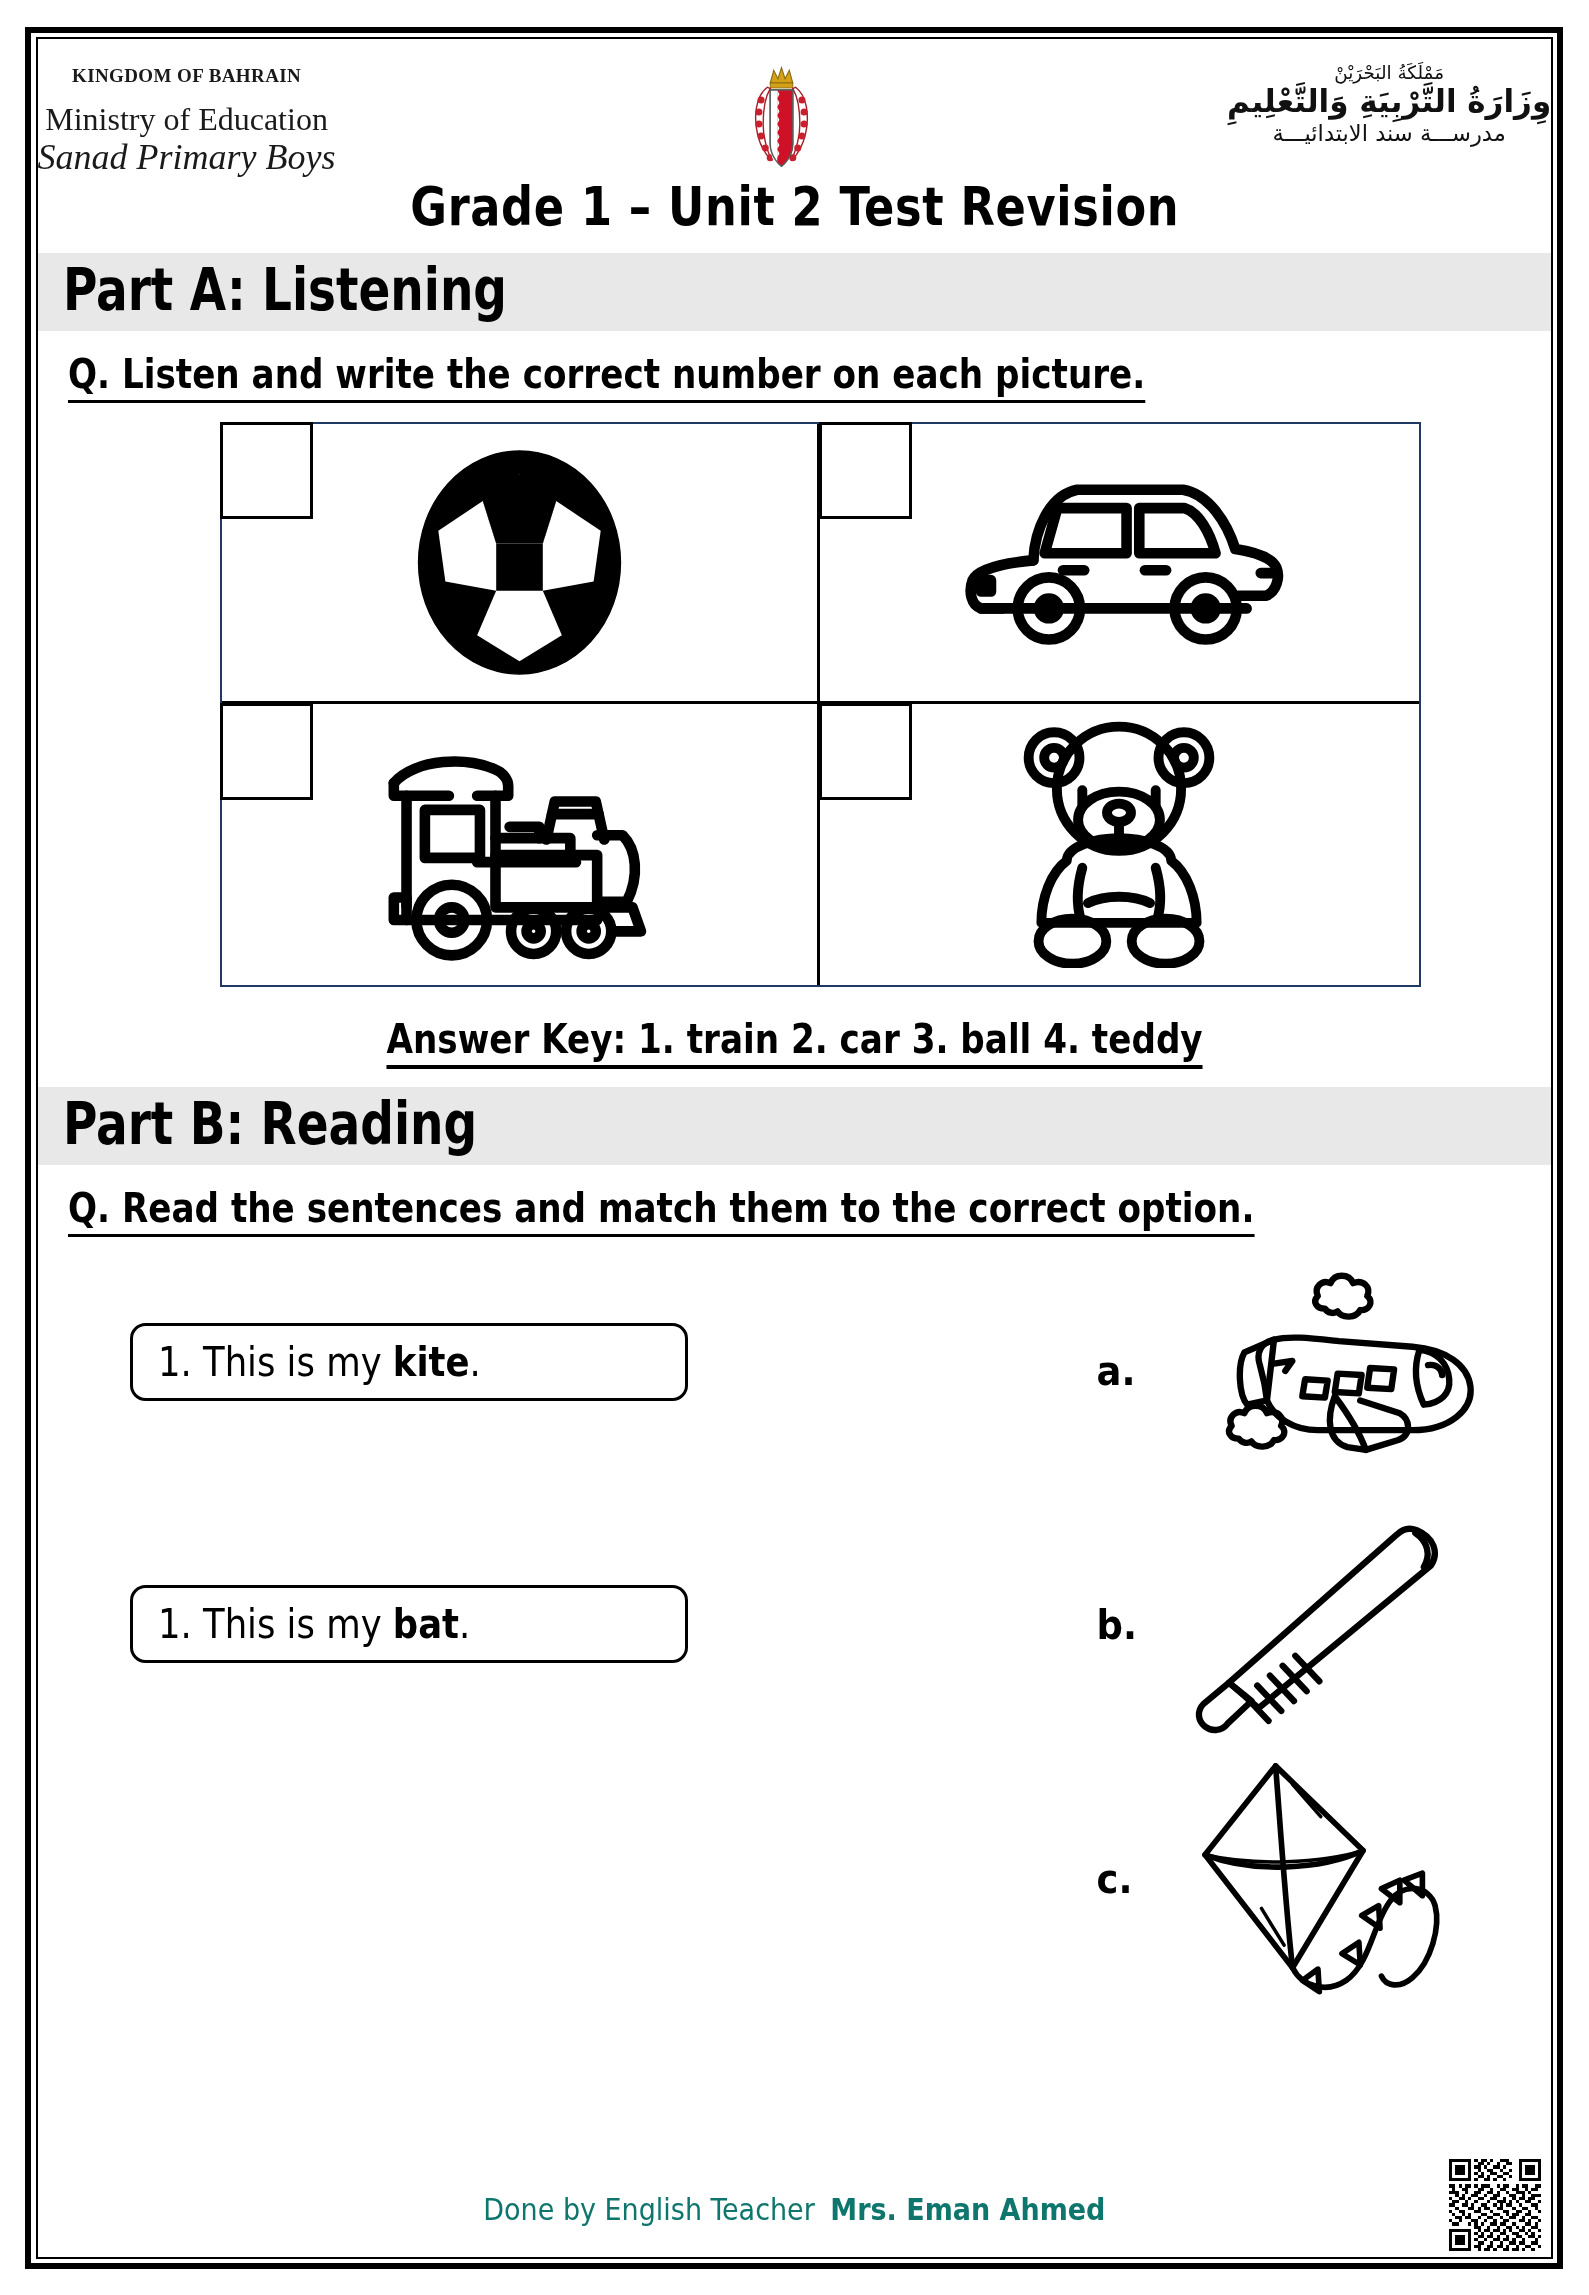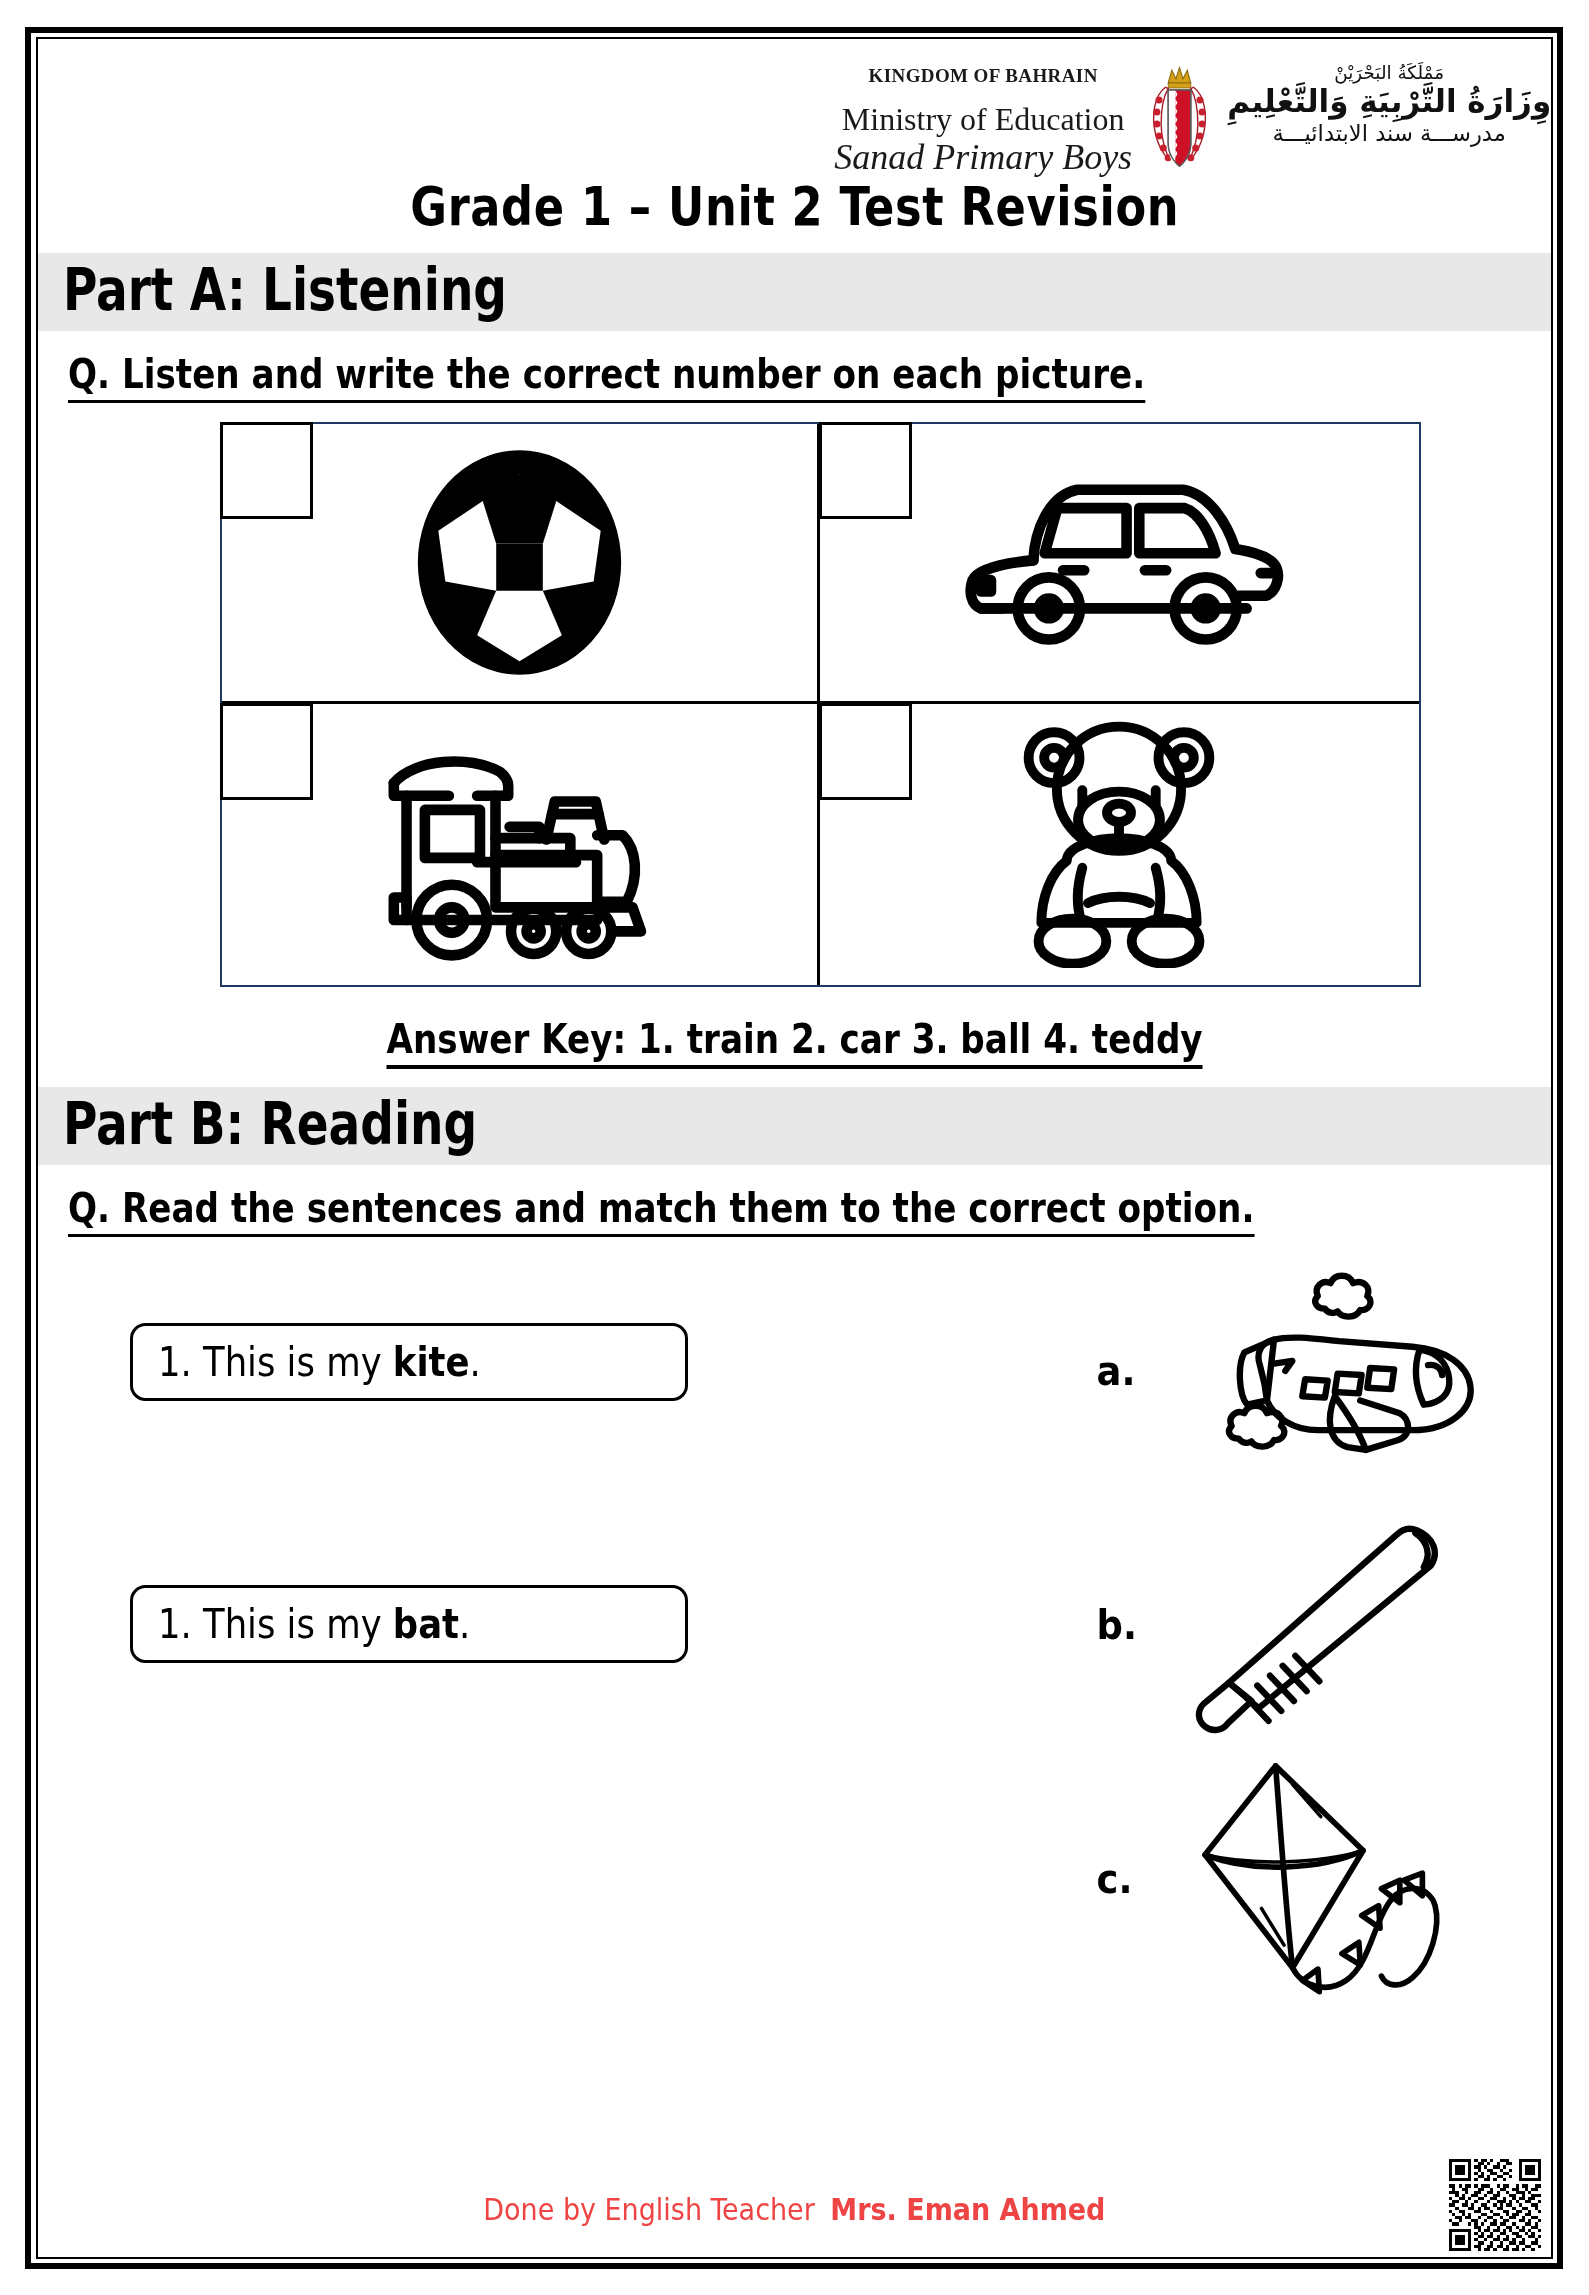--- a/index.html
+++ b/index.html
@@ -33,21 +33,21 @@
     bottom: 4.2px;
     border: 2.1px solid #000;
     box-sizing: border-box;
     overflow: hidden;
   }
 
   
   .masthead {
     display: flex;
     align-items: flex-start;
-    justify-content: flex-end;
+    justify-content: space-between;
     gap: 5px;
     padding: 18.4px 0 0 0;
     height: 134px;
     box-sizing: border-box;
   }
   .mast-en {
     text-align: center;
     padding-top: 8.5px;
     color: #1a1a1a;
   }
@@ -244,21 +244,21 @@
     position: absolute;
     left: 0;
     right: 0;
     bottom: 30px;
     text-align: center;
   }
   .footer-line {
     display: inline-block;
     font-family: "DejaVu Sans Condensed", "Liberation Sans Narrow", "Liberation Sans", sans-serif;
     font-size: 30px;
-    color: #ef4444;
+    color: #0f766e;
   }
   .footer-line .teacher { font-weight: 700; margin-left: 15.5px; }
 
   .qr {
     position: absolute;
     right: 10px;
     bottom: 5.7px;
     width: 92px;
     height: 92px;
   }

